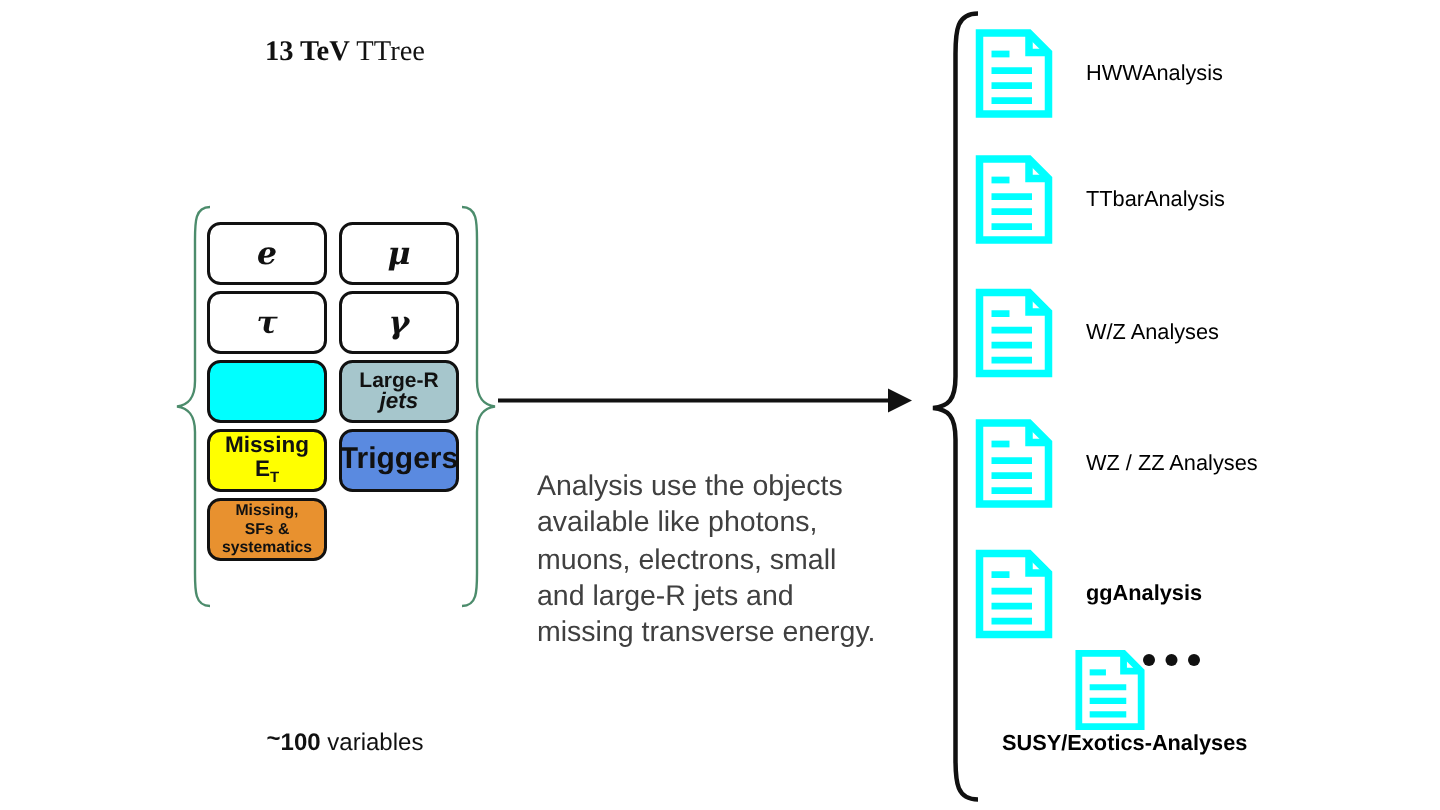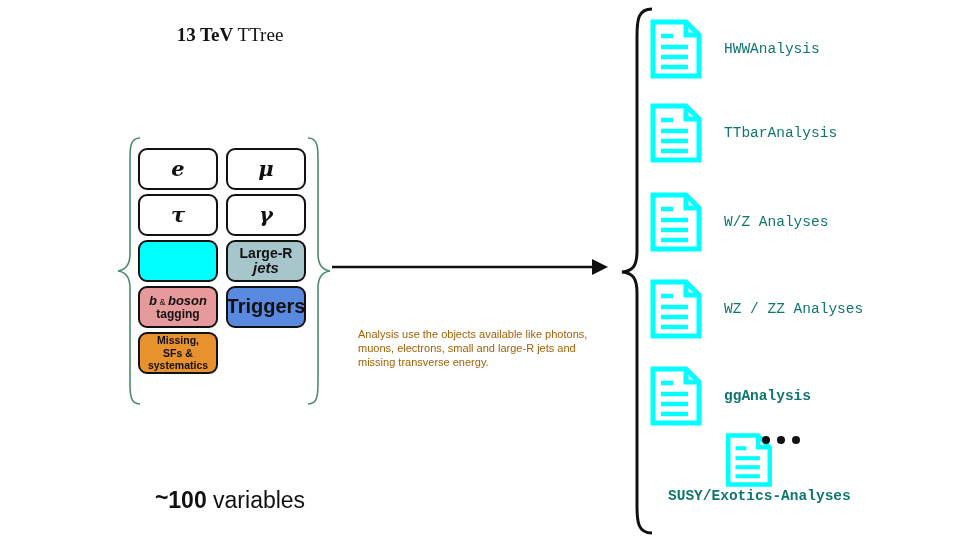--- a/index.html
+++ b/index.html
@@ -30,21 +30,21 @@
     font-family: Liberation Serif, serif;
   }
   #tree-title .strong { font-weight: bold; }
 
   #vars-label {
     position: absolute;
     left: 100px;
     top: 487px;
     width: 260px;
     text-align: center;
-    font-size: 23px;
+    font-size: 16px;
     color: #111;
     white-space: nowrap;
   }
   #vars-label .strong { font-weight: bold; }
   #vars-label .tilde { font-weight: bold; position: relative; top: -3px; }
 
   
   #object-grid {
     position: absolute;
     left: 138px;
@@ -91,25 +91,25 @@
   
   .brace-svg { position: absolute; }
 
   
   #flow-arrow { position: absolute; left: 330px; top: 252px; }
 
   
   #analysis-caption {
     position: absolute;
     left: 358px;
-    top: 327px;
+    top: 313px;
     width: 230px;
-    font-size: 11px;
+    font-size: 19px;
     line-height: 1.28;
-    color: #a16207;
+    color: #404040;
   }
 
   
   #doc-brace { position: absolute; left: 620px; top: 6px; }
 
   #doc-list {
     position: absolute;
     left: 648px;
     top: 18px;
     width: 312px;
@@ -118,23 +118,22 @@
     position: absolute;
     left: 0;
     display: flex;
     align-items: center;
     height: 62px;
   }
   .doc-icon { width: 56px; height: 62px; flex: 0 0 56px; }
   .doc-label {
     margin-left: 20px;
     font-size: 14.5px;
-    color: #0f766e;
+    color: #000000;
     white-space: nowrap;
-    font-family: Liberation Mono, monospace;
   }
   .doc-label.bold { font-weight: bold; }
 
   #ellipsis-dots {
     position: absolute;
     left: 762px;
     top: 436px;
     display: flex;
     gap: 7px;
   }
@@ -184,25 +183,25 @@
     <div class="obj-box" style="background:#00ffff;gap:40px;">
       <span class="l1 t-head">small-R</span>
       <span class="l2 t-ital">jets</span>
     </div>
 
     <div class="obj-box" style="background:#a6c6cc;">
       <span class="l1 t-head">Large-R</span>
       <span class="l2 t-ital">jets</span>
     </div>
 
-
-    <div class="obj-box" style="background:#e79a9c;">
-      <span class="l1 t-bb"><span>b</span><span class="amp"> &amp; </span><span>boson</span></span>
-      <span class="l2 t-tag">tagging</span>
-    </div>
+    <div class="obj-box" style="background:#ffff00;">
+      <span class="l1 t-met">Missing</span>
+      <span class="l2 t-met"><span>E</span><sub>T</sub></span>
+    </div>
+
 
     <div class="obj-box" style="background:#5a8ae0;">
       <span class="l1 t-trig">Triggers</span>
     </div>
 
     <div class="obj-box" style="background:#e8912f;">
       <span class="l1 t-small">Missing,</span>
       <span class="l2 t-small">SFs &amp;</span>
       <span class="l3 t-small">systematics</span>
     </div>

